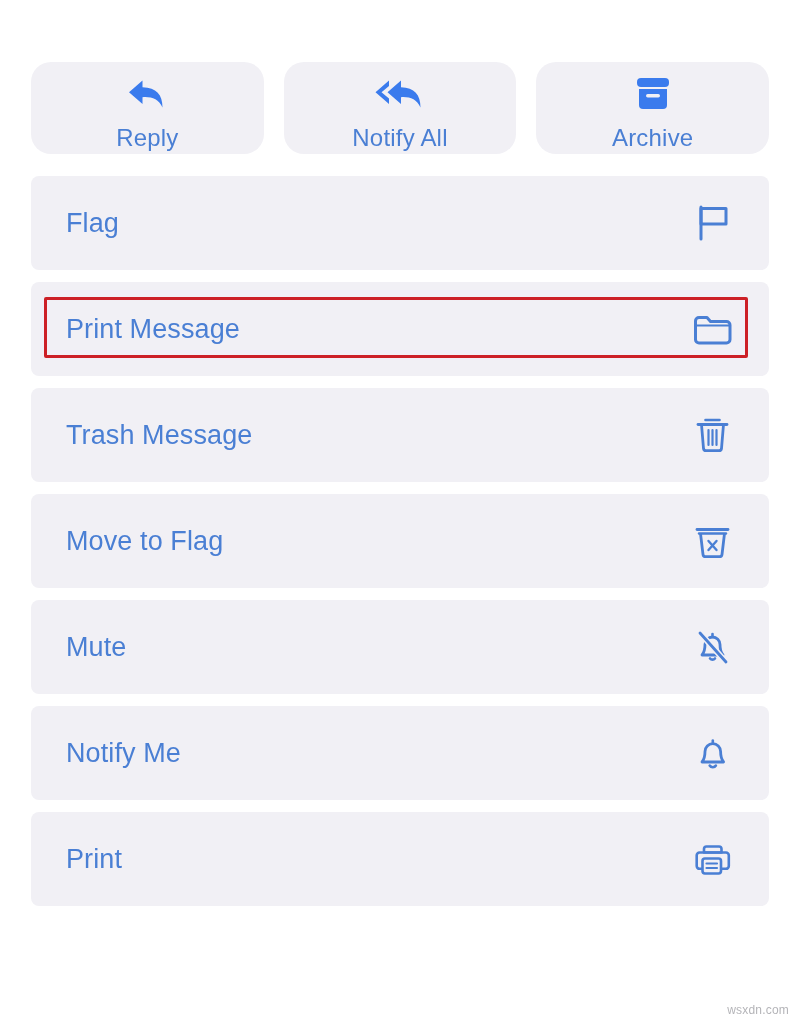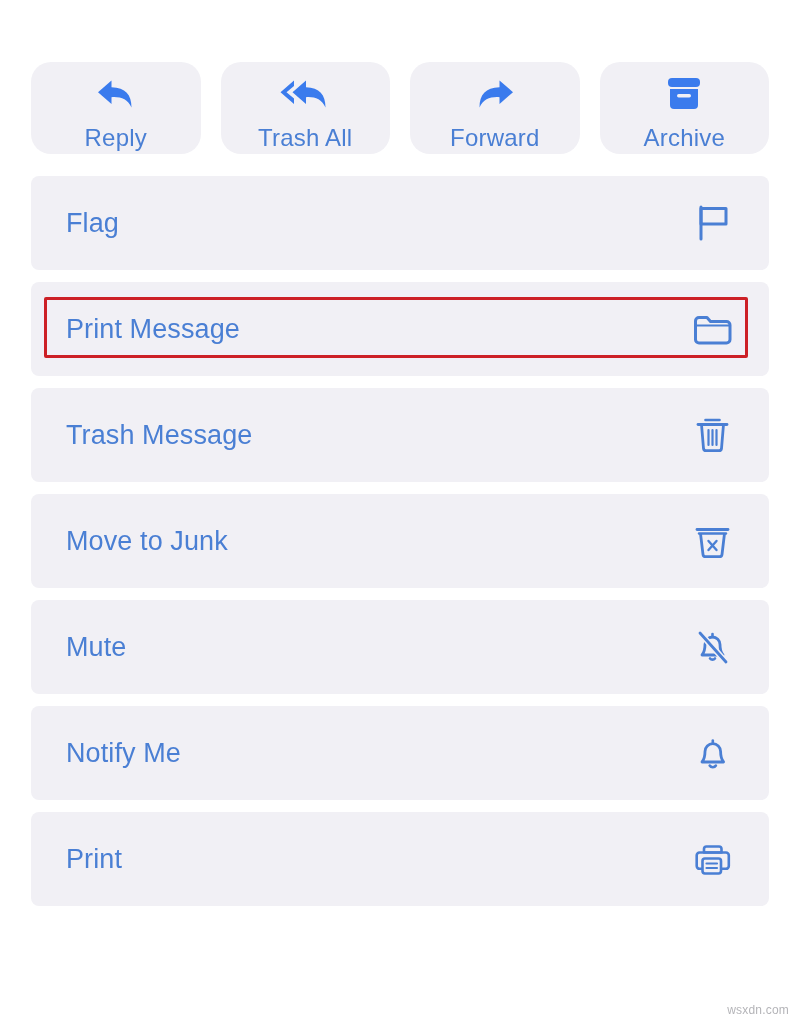--- a/index.html
+++ b/index.html
@@ -129,31 +129,23 @@
       <span class="quick-label">Reply</span>
     </button>
 
     <button class="quick-btn">
       <span class="quick-ico">
         <svg width="56" height="40" viewBox="0 0 56 40">
           <path d="M17 6.5 L3.5 18.2 L17 30 L17 24.5 L9.5 18.2 L17 12 Z" fill="#3a7bed"></path>
           <path d="M29 6.5 L15.5 18.2 L29 30 L29 23.2 C38 22.6 44.5 25.2 48.5 33.5 C48.5 20.6 42.5 13.8 29 13.2 Z" fill="#3a7bed"></path>
         </svg>
       </span>
-      <span class="quick-label">Trash All</span>
+      <span class="quick-label">Notify All</span>
     </button>
 
-    <button class="quick-btn">
-      <span class="quick-ico">
-        <svg width="44" height="40" viewBox="0 0 44 40">
-          <path d="M26.5 6.5 L40 18.2 L26.5 30 L26.5 23.2 C17 22.6 10.5 25.2 6.5 33.5 C6.5 20.6 12.5 13.8 26.5 13.2 Z" fill="#3a7bed"></path>
-        </svg>
-      </span>
-      <span class="quick-label">Forward</span>
-    </button>
 
     <button class="quick-btn">
       <span class="quick-ico">
         <svg width="42" height="40" viewBox="0 0 42 40">
           <rect x="5" y="4" width="32" height="9" rx="4" fill="#3a7bed"></rect>
           <path d="M7 15 H35 V31 a4 4 0 0 1 -4 4 H11 a4 4 0 0 1 -4 -4 Z" fill="#3a7bed"></path>
           <rect x="14" y="20" width="14" height="3.4" rx="1.7" fill="#f1f0f5"></rect>
         </svg>
       </span>
       <span class="quick-label">Archive</span>
@@ -191,21 +183,21 @@
         <svg width="42" height="44" viewBox="0 0 42 44">
           <path d="M13.5 7 H27.5" stroke="#4a7fd4" stroke-width="2.6" stroke-linecap="round" fill="none"></path>
           <path d="M6 11.5 H35" stroke="#4a7fd4" stroke-width="2.8" stroke-linecap="round" fill="none"></path>
           <path d="M9.5 11.5 L11.5 35.5 a2.5 2.5 0 0 0 2.5 2.2 H27 a2.5 2.5 0 0 0 2.5 -2.2 L31.5 11.5" stroke="#4a7fd4" stroke-width="2.8" fill="none" stroke-linejoin="round"></path>
           <path d="M16.5 17 V32 M20.5 17 V32 M24.5 17 V32" stroke="#4a7fd4" stroke-width="2.2" stroke-linecap="round" fill="none"></path>
         </svg>
       </span>
     </div>
 
     <div class="row">
-      <span class="row-label">Move to Junk</span>
+      <span class="row-label">Move to Flag</span>
       <span class="row-ico">
         <svg width="42" height="44" viewBox="0 0 42 44">
           <path d="M5 10.5 H36" stroke="#4a7fd4" stroke-width="2.8" stroke-linecap="round" fill="none"></path>
           <path d="M7 14.5 H34" stroke="#4a7fd4" stroke-width="2.4" stroke-linecap="round" fill="none"></path>
           <path d="M8.5 14.5 L11 35.5 a2.5 2.5 0 0 0 2.5 2.2 H27.5 a2.5 2.5 0 0 0 2.5 -2.2 L32.5 14.5" stroke="#4a7fd4" stroke-width="2.8" fill="none" stroke-linejoin="round"></path>
           <path d="M16.5 22 L24.5 31 M24.5 22 L16.5 31" stroke="#4a7fd4" stroke-width="2.4" stroke-linecap="round" fill="none"></path>
         </svg>
       </span>
     </div>
 

